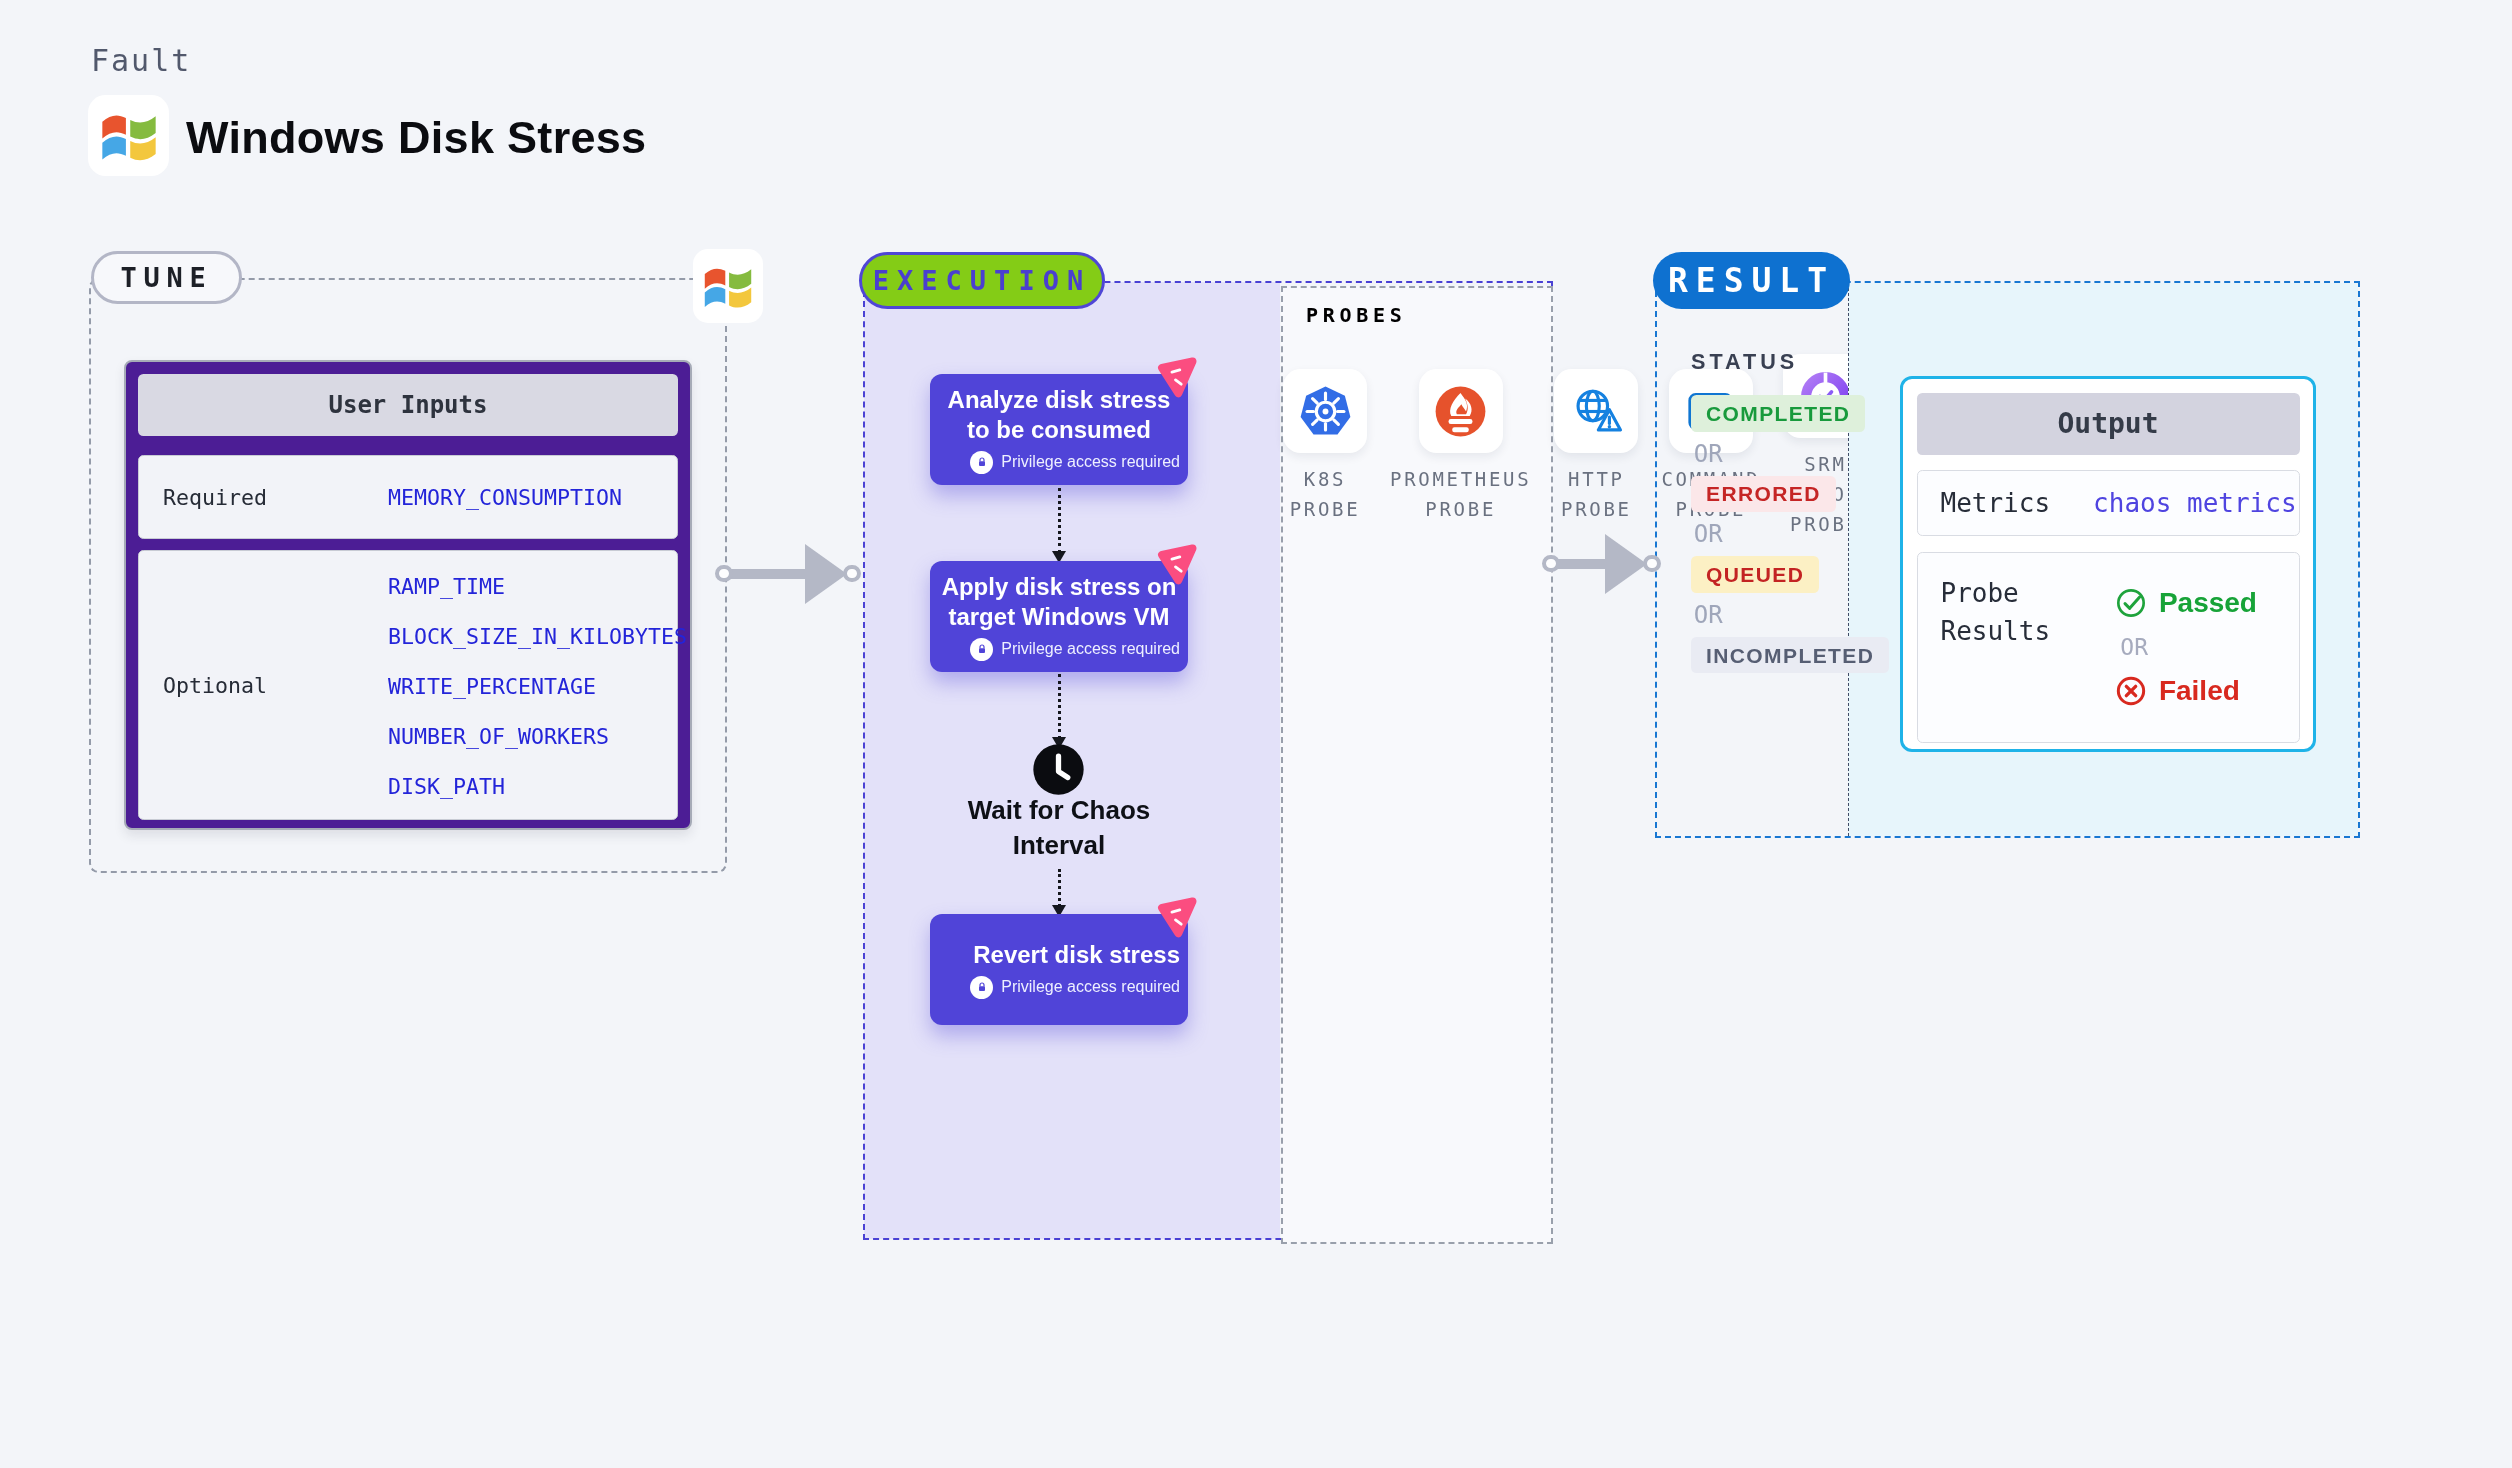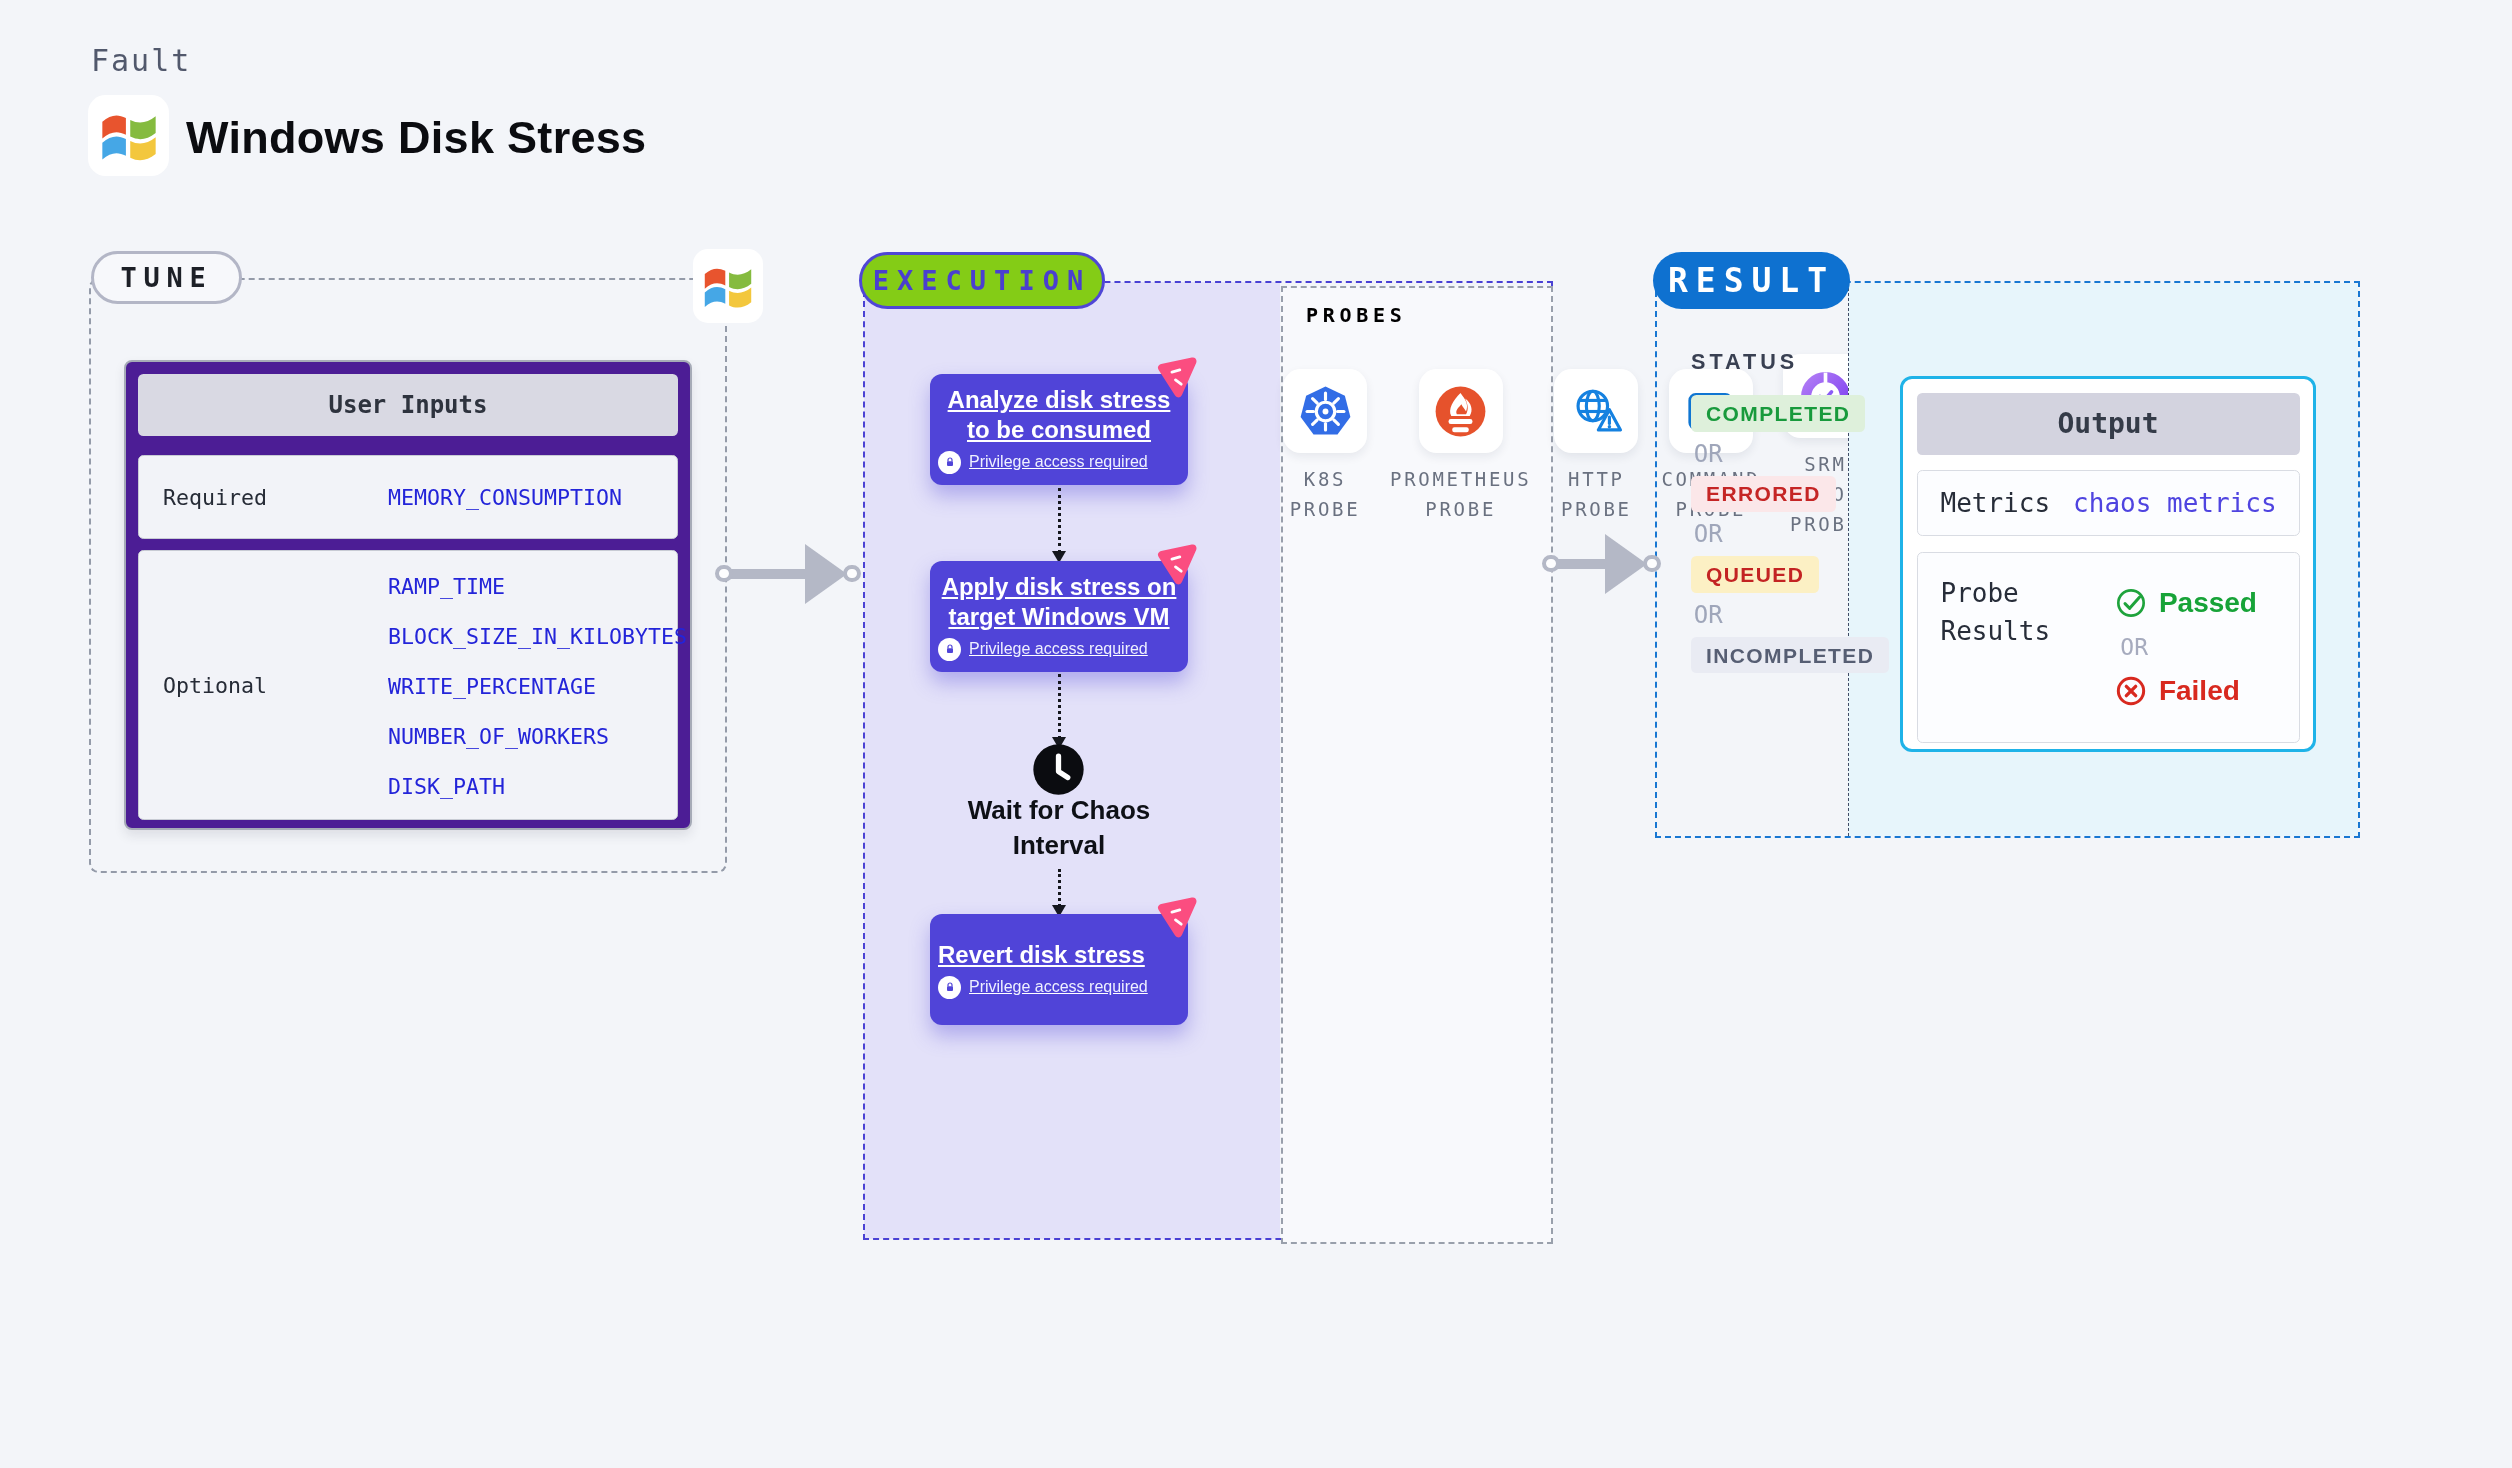--- a/index.html
+++ b/index.html
@@ -48,22 +48,22 @@
   .arrow-1{left:715px;top:541px;width:146px;height:65px;}
   .arrow-2{left:1542px;top:531px;width:119px;height:65px;}
 
   
   .exec-fill{position:absolute;left:864px;top:282px;width:416px;height:957px;background:#e3e1f9;}
   .exec-box{position:absolute;left:863px;top:281px;width:690px;height:959px;border:2.7px dashed #4a41d4;}
   .exec-pill{position:absolute;left:859px;top:252px;width:246px;height:57px;background:#84cc16;
              border:3.4px solid #4f46d6;border-radius:41px;display:flex;align-items:center;justify-content:center;
              font-family:"DejaVu Sans Mono",monospace;font-weight:700;font-size:27px;color:#4a3fd0;letter-spacing:8px;}
   .step-card{position:absolute;left:930px;width:258px;height:111px;background:#5044d8;border-radius:12px;
-             box-shadow:0 10.8px 20px rgba(80,68,216,.35);display:flex;flex-direction:column;align-items:flex-start;
-             justify-content:center;gap:5.4px;padding:6.8px 8px;color:#fff;text-decoration:underline;}
+             box-shadow:0 10.8px 20px rgba(80,68,216,.35);display:flex;flex-direction:column;align-items:flex-end;
+             justify-content:center;gap:5.4px;padding:6.8px 8px;color:#fff;}
   .step-1{top:374px;} .step-2{top:561px;} .step-3{top:914px;}
   .step-title{font-size:24px;font-weight:700;line-height:30px;text-align:center;}
   .privilege{display:flex;align-items:center;gap:8px;}
   .lock-circle{width:23px;height:23px;background:#fff;border-radius:50%;display:flex;align-items:center;justify-content:center;}
   .privilege-label{font-size:16px;font-weight:500;color:#eef0ff;}
   .chaos-flag{position:absolute;right:-10.8px;top:-17.6px;width:47px;height:45px;}
   .dotted-connector{position:absolute;left:1058px;width:0;border-left:3.4px dotted #15171d;}
   .con-1{top:488px;height:65px;} .con-2{top:674px;height:65px;} .con-3{top:869px;height:38px;}
   .dotted-connector::after{content:"";position:absolute;left:-8.8px;bottom:-9.5px;width:0;height:0;
       border-left:7.4px solid transparent;border-right:7.4px solid transparent;border-top:12px solid #15171d;}
@@ -98,21 +98,21 @@
   .badge-queued{color:#c32323;background:#fcf0c4;}
   .badge-incompleted{color:#565e73;background:#e9ebf3;}
   .status-or{font-family:"DejaVu Sans Mono",monospace;font-size:24px;font-weight:500;color:#9fa6ba;margin-left:2.7px;}
   .output-card{position:absolute;left:1900px;top:376px;width:416px;height:376px;background:#fff;
                border:3.4px solid #1fb3e8;border-radius:12px;padding:13.5px;}
   .output-header{height:62px;background:#d3d3df;border-radius:5.4px;display:flex;align-items:center;justify-content:center;
                font-family:"DejaVu Sans Mono",monospace;font-size:28px;font-weight:700;color:#343b48;}
   .output-row{border:1.4px solid #d9dce3;border-radius:5.4px;background:#fcfdff;}
   .metrics-row{margin-top:15px;height:66px;display:flex;align-items:center;}
   .metrics-label{font-family:"DejaVu Sans Mono",monospace;font-size:26px;color:#272d39;margin-left:23px;}
-  .metrics-value{font-family:"DejaVu Sans Mono",monospace;font-size:26px;font-weight:500;color:#4f44e0;margin-left:23px;}
+  .metrics-value{font-family:"DejaVu Sans Mono",monospace;font-size:26px;font-weight:500;color:#4f44e0;margin-left:43px;}
   .probe-results-row{margin-top:16px;height:191px;display:flex;}
   .probe-results-label{font-family:"DejaVu Sans Mono",monospace;font-size:26px;color:#272d39;width:169px;
                line-height:38px;margin:21.6px 0 0 23px;}
   .pr-right{display:flex;flex-direction:column;justify-content:center;gap:15px;margin-left:5.4px;}
   .pr-line{display:flex;align-items:center;gap:12px;}
   .pr-passed{font-size:28px;font-weight:700;color:#17a338;}
   .pr-failed{font-size:28px;font-weight:700;color:#d8291f;}
   .pr-or{font-family:"DejaVu Sans Mono",monospace;font-size:23px;font-weight:500;color:#a6abbe;margin-left:5.4px;}
 </style>
 </head>

